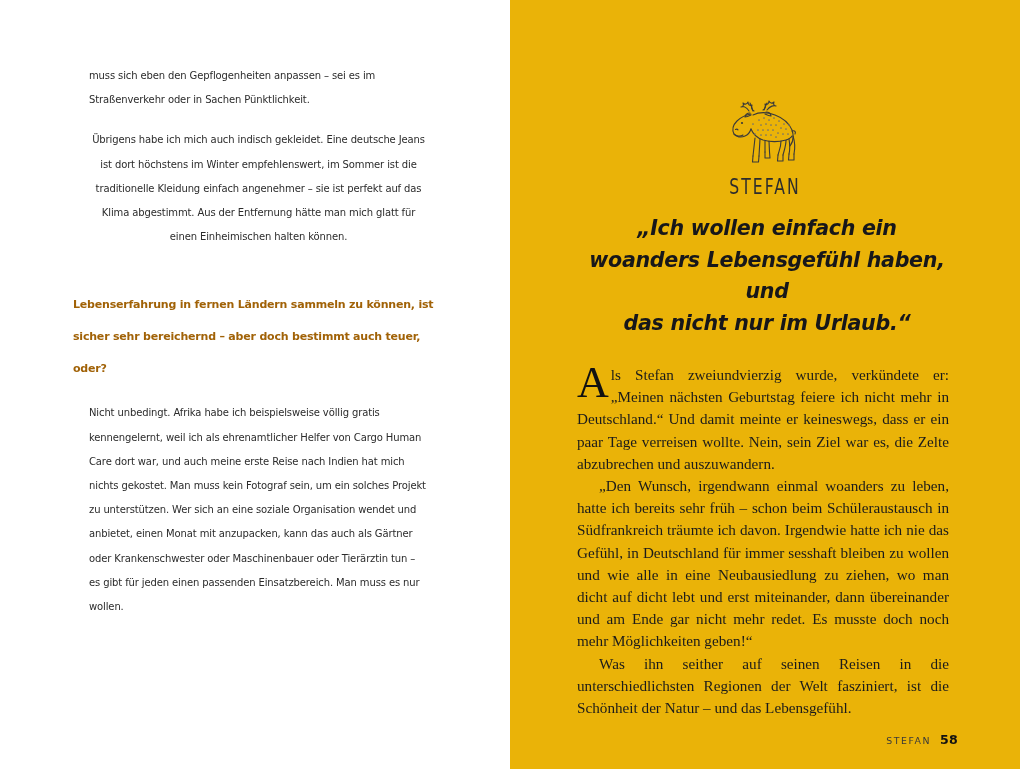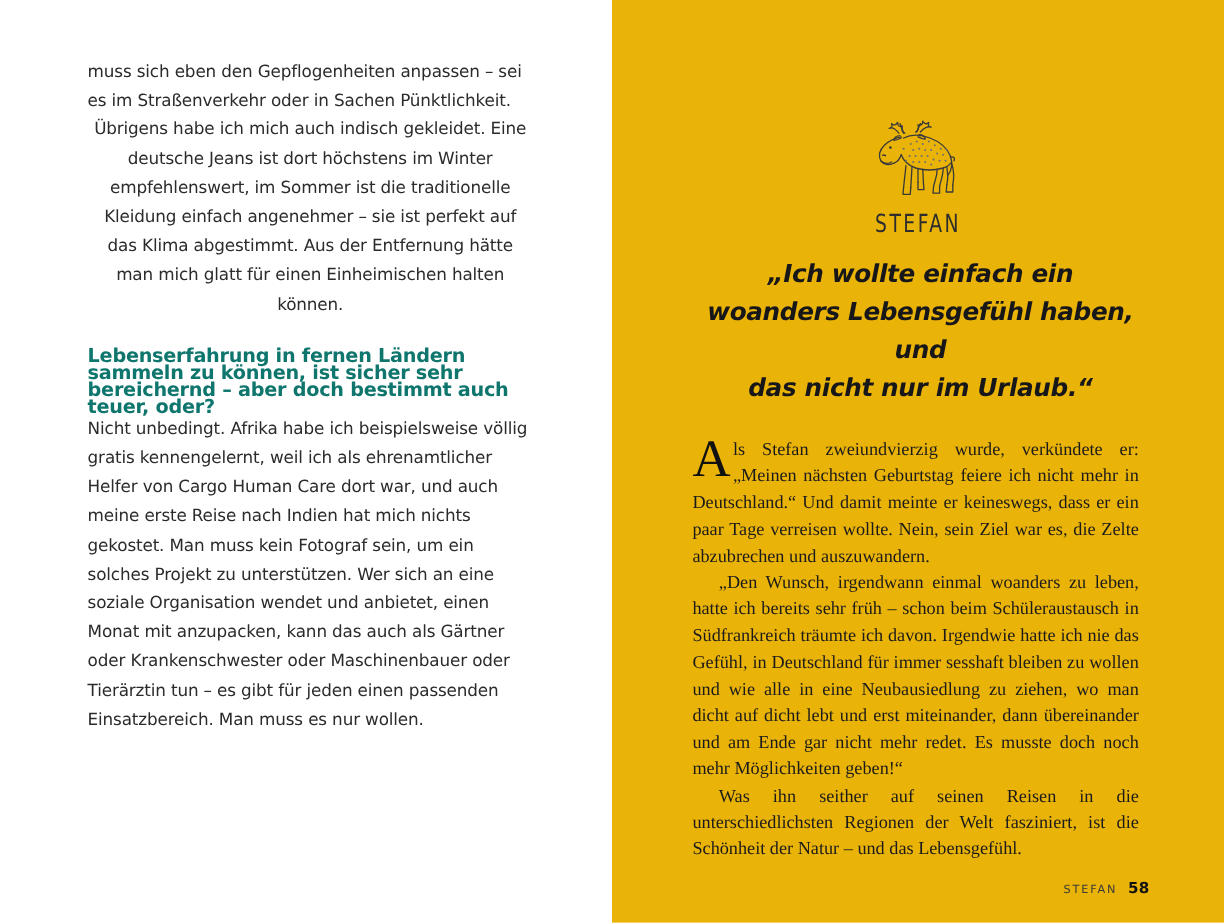--- a/index.html
+++ b/index.html
@@ -32,37 +32,37 @@
     background: #ffffff;
   }
   .left-column {
     position: absolute;
     left: 73px;
     top: 48px;
     width: 371px;
   }
   .para-sans {
     font-family: "DejaVu Sans", sans-serif;
-    font-size: 14px;
+    font-size: 10px;
     line-height: 24.2px;
     color: #2b2b2b;
     text-align: left;
-    margin: 0;
+    margin: 16px;
     letter-spacing: -0.12px;
   }
   .para-sans.tight {
     margin-top: 0;
     text-align: center;
   }
   .question {
     font-family: "DejaVu Sans", sans-serif;
     font-weight: bold;
-    font-size: 16px;
-    line-height: 14px;
-    color: #0f766e;
+    font-size: 11px;
+    line-height: 32px;
+    color: #a16207;
     margin: 0;
     letter-spacing: -0.2px;
   }
   .gap-block {
     height: 24px;
   }
 
   
   .page-right {
     position: absolute;
@@ -256,21 +256,21 @@
           <circle cx="71" cy="40" r="0.85"></circle>
             <circle cx="72" cy="31" r="0.85"></circle>
           <circle cx="36" cy="30" r="0.85"></circle>
             <circle cx="38" cy="40" r="0.85"></circle>
         </g>
       </svg>
       <div class="mascot-name">STEFAN</div>
     </div>
 
     <div class="pullquote">
-      <div>„Ich wollte einfach ein</div>
+      <div>„Ich wollen einfach ein</div>
       <div>woanders Lebensgefühl haben, und</div>
       <div>das nicht nur im Urlaub.“</div>
     </div>
 
     <div class="body-serif">
       <p class="first"><span class="dropcap">A</span><span>ls Stefan zweiundvierzig wurde, verkündete er: „Meinen nächsten Geburtstag feiere ich nicht mehr in Deutschland.“ Und damit meinte er keineswegs, dass er ein paar Tage verreisen wollte. Nein, sein Ziel war es, die Zelte abzubrechen und auszuwandern.</span></p>
       <p>„Den Wunsch, irgendwann einmal woanders zu leben, hatte ich bereits sehr früh – schon beim Schüleraustausch in Südfrankreich träumte ich davon. Irgendwie hatte ich nie das Gefühl, in Deutschland für immer sesshaft bleiben zu wollen und wie alle in eine Neubausiedlung zu ziehen, wo man dicht auf dicht lebt und erst miteinander, dann übereinander und am Ende gar nicht mehr redet. Es musste doch noch mehr Möglichkeiten geben!“</p>
       <p>Was ihn seither auf seinen Reisen in die unterschiedlichsten Regionen der Welt fasziniert, ist die Schönheit der Natur – und das Lebensgefühl.</p>
     </div>
 

